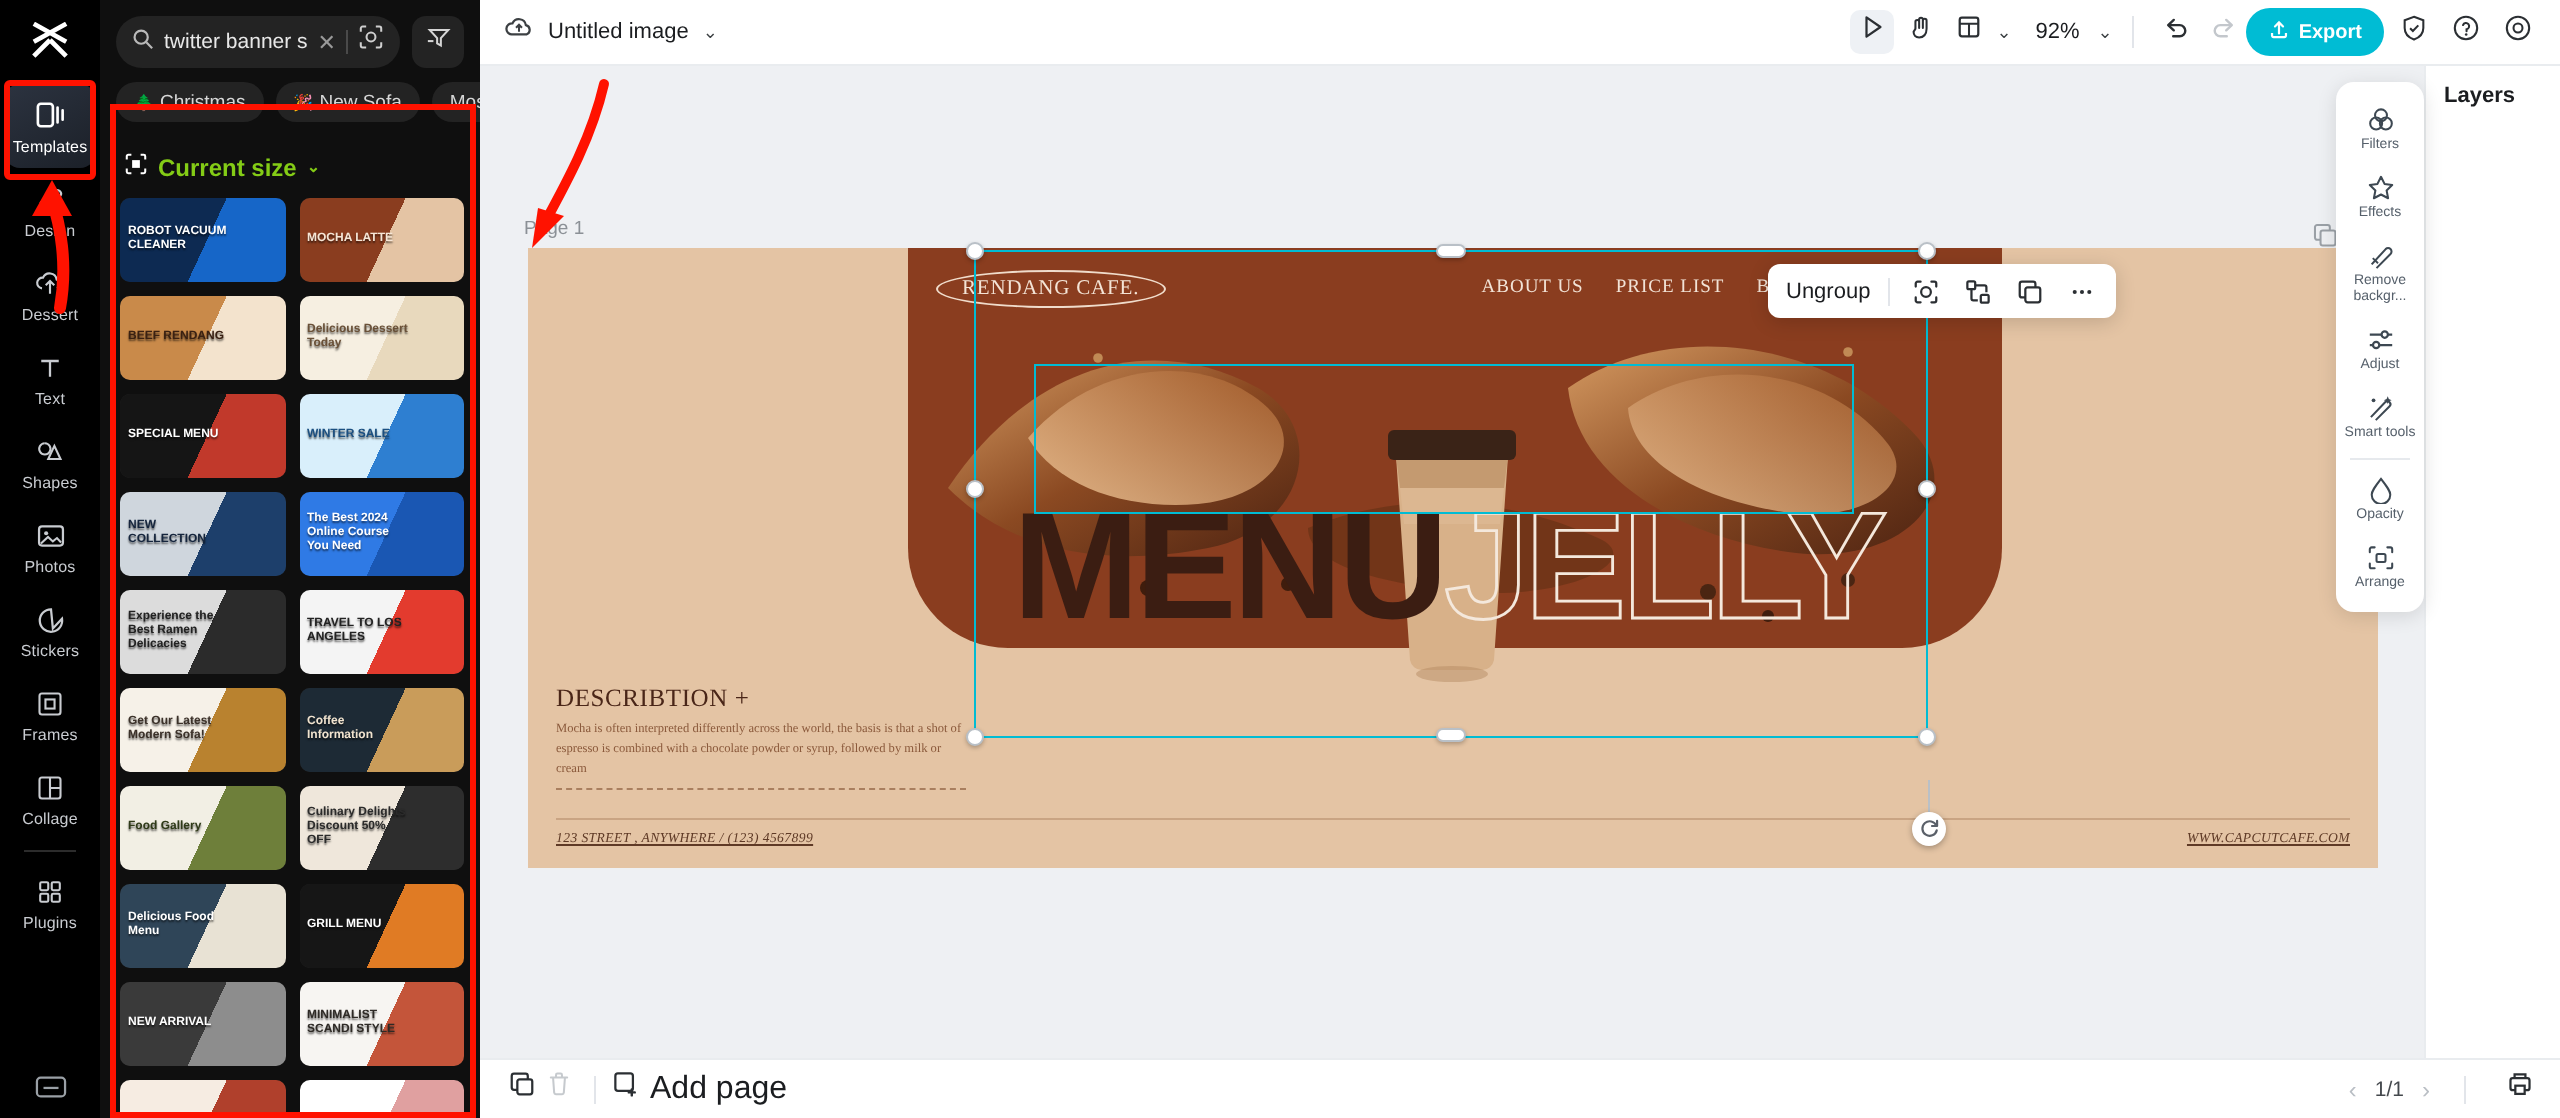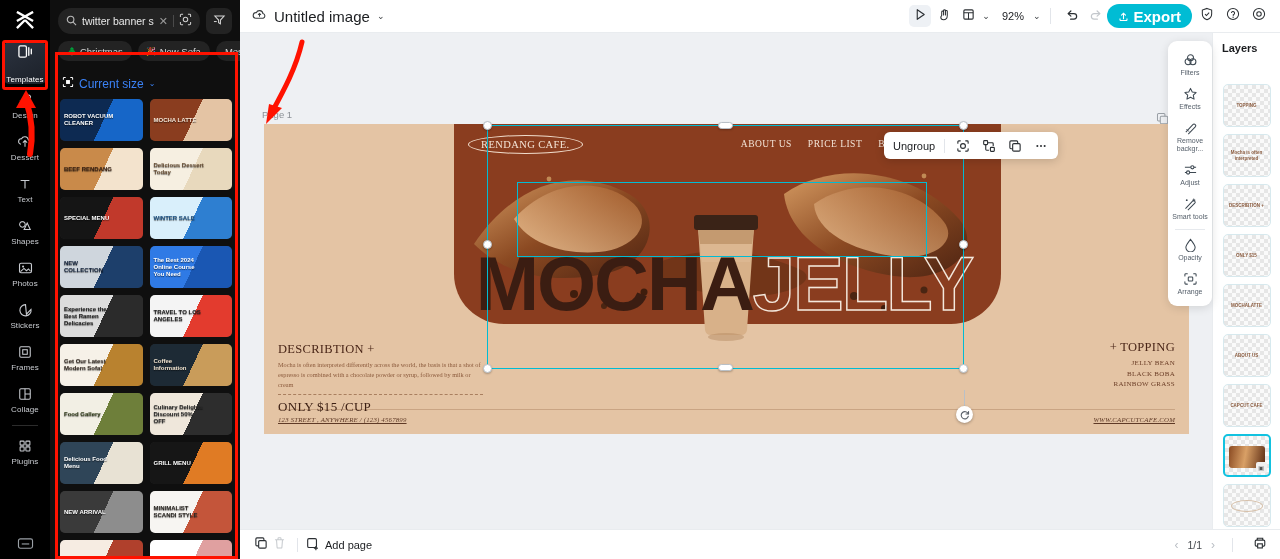--- a/index.html
+++ b/index.html
@@ -19,21 +19,21 @@
   }
   .rail-logo { width: 50px; height: 32px; display: flex; align-items: center; justify-content: center; margin-top: 4px; }
   .rail-items { margin-top: 6px; width: 50px; display: flex; flex-direction: column; align-items: center; }
   .rail-item {
     width: 46px; height: 42px; display: flex; flex-direction: column;
     align-items: center; justify-content: center; gap: 2px; border-radius: 8px;
     cursor: pointer; position: relative;
   }
   .rail-item .ri-ico { height: 18px; display: flex; align-items: center; justify-content: center; }
   .rail-item .ri-lbl { font-size: 8px; color: #c9ccd1; letter-spacing: .1px; white-space: nowrap; }
-  .rail-item.active { background: linear-gradient(150deg,#2c3340,#1b2028); justify-content: space-between; }
+  .rail-item.active { background: linear-gradient(150deg,#2c3340,#1b2028); }
   .rail-item.active .ri-lbl { color: #ffffff; }
   .rail-divider { width: 26px; height: 1px; background: #2c2c2c; margin: 5px 0 4px; }
   .rail-bottom { position: absolute; bottom: 8px; left: 0; width: 50px; display: flex; justify-content: center; }
 
   
   .tmpl-highlight {
     position: absolute; left: 2px; top: 40px; width: 46px; height: 50px;
     border: 3px solid #ff1200; border-radius: 3px; pointer-events: none; z-index: 40;
   }
   
@@ -57,21 +57,21 @@
     display: flex; align-items: center; justify-content: center; cursor: pointer; flex: none;
   }
   .chips { display: flex; gap: 6px; padding: 7px 0 7px 8px; overflow: hidden; }
   .chip {
     height: 20px; background: #232323; border-radius: 10px; display: flex;
     align-items: center; gap: 3px; padding: 0 9px; font-size: 9.5px; color: #d7d7d7;
     white-space: nowrap; cursor: pointer; flex: none;
   }
   .cursize {
     display: flex; align-items: center; gap: 5px; padding: 8px 0 8px 12px;
-    font-size: 12px; font-weight: normal; color: #3b82f6; cursor: pointer;
+    font-size: 12px; font-weight: bold; color: #84cc16; cursor: pointer;
   }
   .tgrid {
     display: grid; grid-template-columns: 1fr 1fr; gap: 7px;
     padding: 0 8px 8px 10px;
   }
   .tcard {
     height: 42px; border-radius: 5px; overflow: hidden; position: relative;
     cursor: pointer; background: #222;
   }
   .tcard .tc-in { position: absolute; inset: 0; }
@@ -86,33 +86,33 @@
     border: 3px solid #ff1200; border-left-width: 3px; pointer-events: none; z-index: 41;
   }
 
   
   .topbar {
     position: absolute; left: 240px; top: 0; right: 0; height: 33px;
     background: #ffffff; border-bottom: 1px solid #e9ecef;
     display: flex; align-items: center; z-index: 20;
   }
   .tb-left { display: flex; align-items: center; gap: 7px; padding-left: 12px; }
-  .tb-title { font-size: 15px; color: #1b1d20; }
+  .tb-title { font-size: 11px; color: #1b1d20; }
   .tb-center { flex: 1; display: flex; align-items: center; justify-content: flex-end; gap: 2px; }
   .tb-tool {
     width: 22px; height: 22px; border-radius: 5px; display: flex;
     align-items: center; justify-content: center; cursor: pointer;
   }
   .tb-tool.sel { background: #eef1f5; }
   .tb-zoom { font-size: 11px; color: #1b1d20; margin-left: 10px; cursor: pointer; }
   .tb-vsep { width: 1px; height: 16px; background: #e2e5ea; margin: 0 8px; }
   .tb-right { display: flex; align-items: center; gap: 4px; padding-right: 10px; }
   .export-btn {
     height: 24px; background: #00bcd4; border-radius: 12px; color: #fff;
-    font-size: 15px; font-weight: bold; display: flex; align-items: center;
+    font-size: 10px; font-weight: bold; display: flex; align-items: center;
     gap: 4px; padding: 0 11px; cursor: pointer;
   }
   .rt-ico { width: 22px; height: 22px; display:flex; align-items:center; justify-content:center; cursor:pointer;}
 
   
   .canvas-area {
     position: absolute; left: 240px; top: 33px; right: 0; bottom: 30px;
     background: #eef0f3; overflow: hidden;
   }
   .page-label { position: absolute; left: 22px; top: 76px; font-size: 9.5px; color: #8b9096; }
@@ -204,21 +204,21 @@
     align-items: center; gap: 2px; cursor: pointer;
   }
   .tool .t-ico { height: 15px; display:flex;align-items:center;justify-content:center;}
   .tool .t-lbl { font-size: 7px; color: #56606b; text-align: center; line-height: 1.15; }
   .tool-sep { width: 30px; height: 1px; background: #e6e9ed; margin: 4px 0 2px; }
 
   
   .layers {
     position: absolute; right: 0; top: 33px; width: 68px; bottom: 30px;
     background: #ffffff; border-left: 1px solid #e9ecef; z-index: 21;
-    display: flex; flex-direction: column; align-items: center; overflow: hidden; gap: 24px;
+    display: flex; flex-direction: row; align-items: center; overflow: hidden; gap: 24px;
   }
   .layers-h { font-size: 11px; font-weight: bold; color: #1b1d20; margin: 9px 0 6px; align-self: flex-start; padding-left: 9px;}
   .layer {
     width: 48px; height: 43px; border-radius: 5px; margin-bottom: 7px;
     border: 1px solid #d7e9ee; position: relative; overflow: hidden; cursor: pointer; flex: none;
     background-image:
       linear-gradient(45deg,#e6e6e6 25%,transparent 25%,transparent 75%,#e6e6e6 75%),
       linear-gradient(45deg,#e6e6e6 25%,transparent 25%,transparent 75%,#e6e6e6 75%);
     background-size: 8px 8px; background-position: 0 0, 4px 4px; background-color: #fafafa;
   }
@@ -233,21 +233,21 @@
   }
 
   
   .bottombar {
     position: absolute; left: 240px; right: 0; bottom: 0; height: 30px;
     background: #fff; border-top: 1px solid #e9ecef; display: flex; align-items: center;
     padding: 0 11px; z-index: 23;
   }
   .bb-ico { width:19px;height:19px;display:flex;align-items:center;justify-content:center;cursor:pointer;}
   .bb-vs { width:1px;height:14px;background:#e2e5ea;margin:0 8px;}
-  .addpage { display:flex;align-items:center;gap:5px;font-size:11px;color:#1b1d20;cursor:pointer;}
+  .addpage { display:flex;align-items:center;gap:5px;font-size:16px;color:#1b1d20;cursor:pointer;}
   .bb-right { margin-left:auto; display:flex; align-items:center; gap:9px; }
   .pg { font-size: 10.5px; color: #44484d; }
   .arrowbtn { font-size: 12px; color: #b9bec4; cursor: pointer; }
 </style>
 </head>
 <body>
 
 <div id="app">
 
   <div class="rail">
@@ -640,44 +640,37 @@
         <div class="brand">RENDANG CAFE.</div>
         <div class="nav-links" id="navlinks">
             <span>ABOUT US</span>
             <span>PRICE LIST</span>
             <span>BOOK SEAT</span>
             <span class="on">PROMO</span>
           </div>
       </div>
 
       <div class="big-title">
-        <span class="bt-a">MOCHA</span><span class="bt-b">JELLY</span>
+        <span class="bt-a">MENU</span><span class="bt-b">JELLY</span>
       </div>
 
       <svg class="cup" viewBox="0 0 72 132">
         <path d="M8 18 H64 L57 120 a6 6 0 0 1 -6 5 H21 a6 6 0 0 1 -6 -5 Z" fill="#d8b189"></path>
         <path d="M8 18 H64 L62 34 H10 Z" fill="#c49a70"></path>
         <rect x="4" y="5" width="64" height="15" rx="3" fill="#3a2317"></rect>
         <path d="M10 34 H62 L60 52 H12 Z" fill="#e0bb96" opacity=".6"></path>
         <ellipse cx="36" cy="127" rx="18" ry="4" fill="#b58c64" opacity=".5"></ellipse>
       </svg>
 
       <div class="desc">
         <div class="desc-h">DESCRIBTION +</div>
         <div class="desc-p">Mocha is often interpreted differently across the world, the basis is that a shot of espresso is combined with a chocolate powder or syrup, followed by milk or cream</div>
         <div class="dot-rule"></div>
-        <div class="price">ONLY $15 /CUP</div>
-      </div>
-
-      <div class="topping">
-        <div class="topping-h">+ TOPPING</div>
-        <div class="topping-l">JELLY BEAN</div>
-        <div class="topping-l" style="margin-top:0">BLACK BOBA</div>
-        <div class="topping-l" style="margin-top:0">RAINBOW GRASS</div>
-      </div>
+      </div>
+
 
       <div class="foot-rule"></div>
       <div class="foot">
         <span>123 STREET , ANYWHERE / (123) 4567899</span>
         <span>WWW.CAPCUTCAFE.COM</span>
       </div>
     </div>
 
     <div class="sel-outer"></div>
     <div class="sel-inner"></div>

